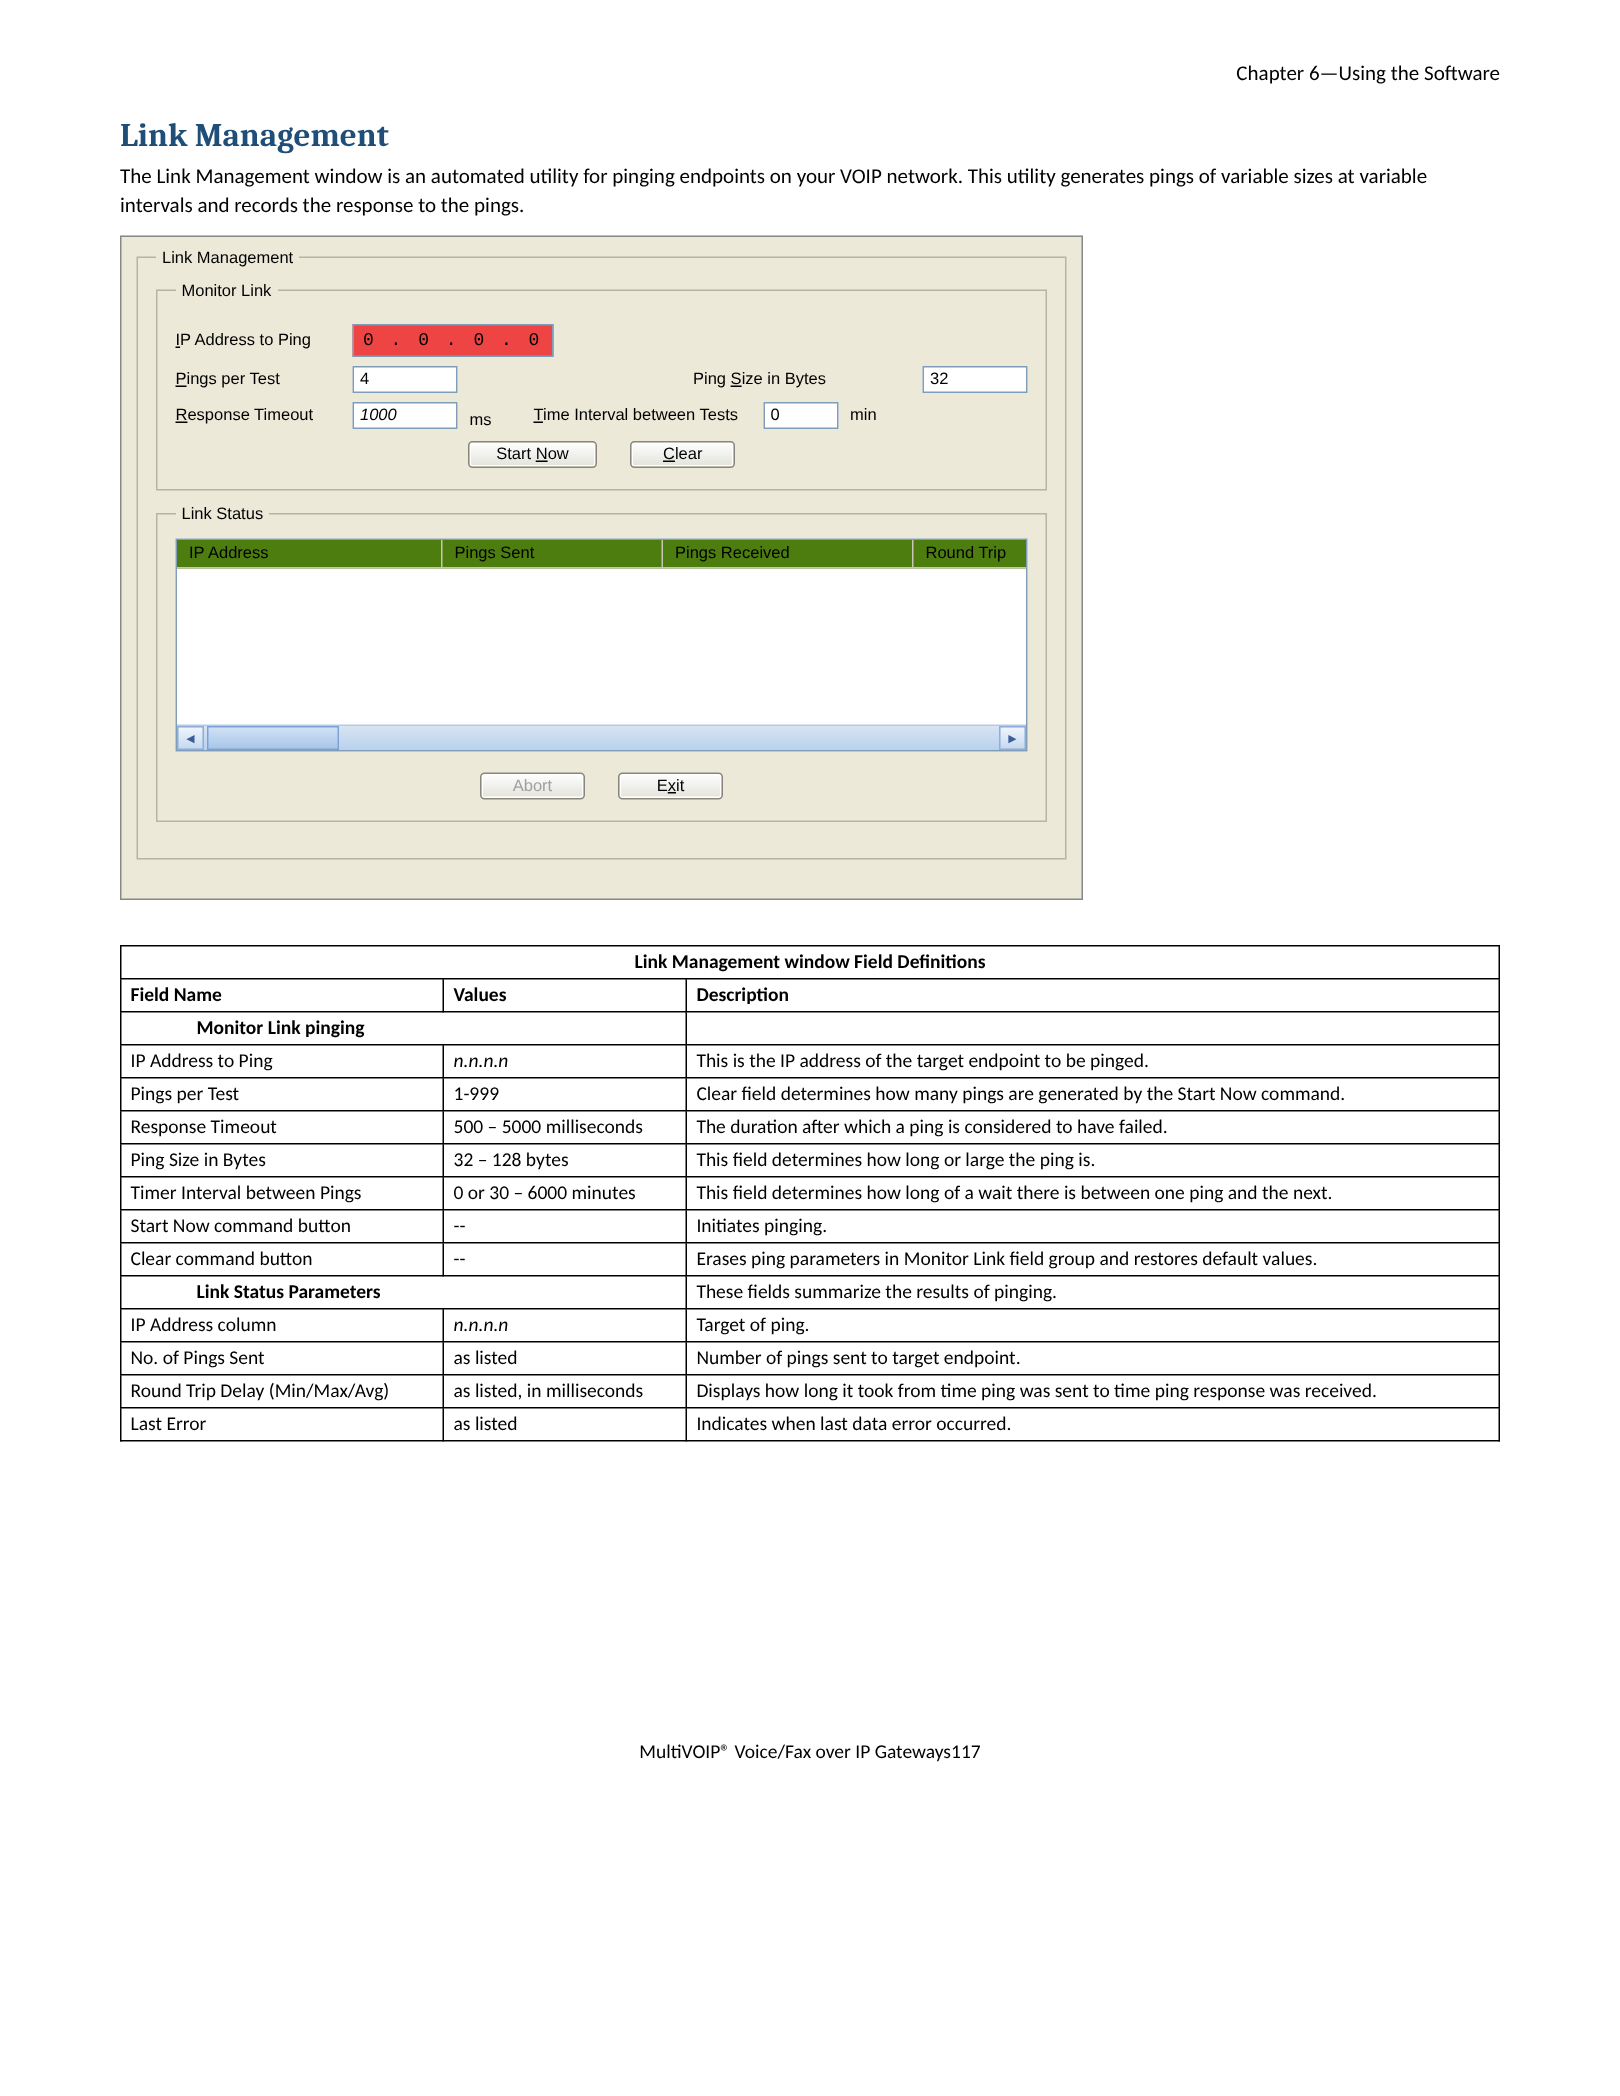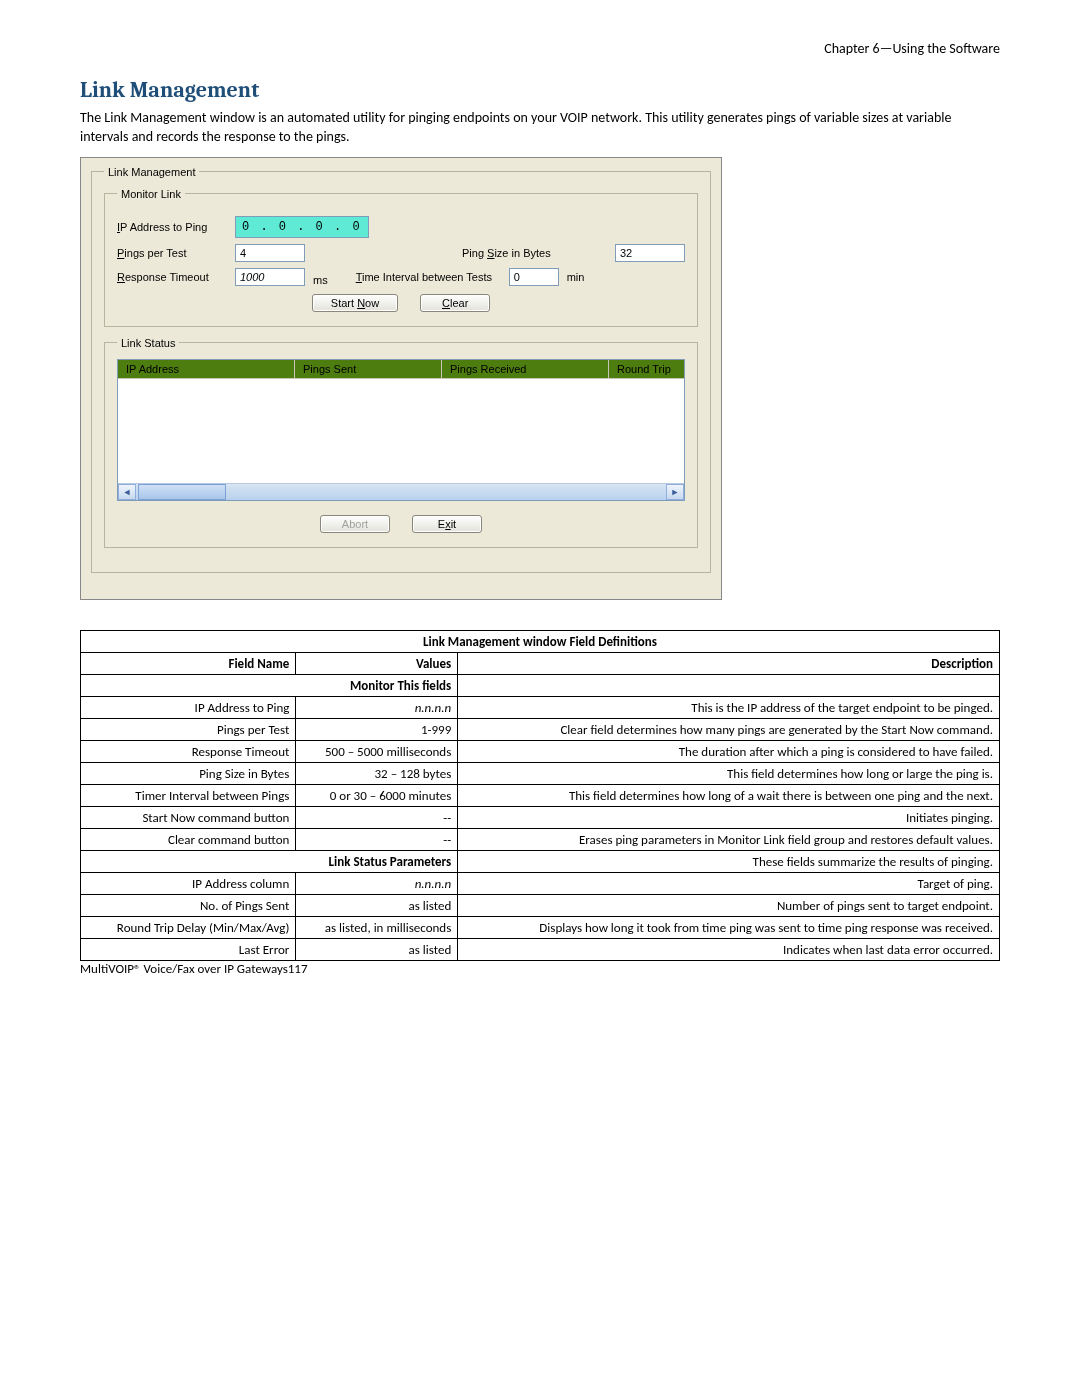--- a/index.html
+++ b/index.html
@@ -40,21 +40,21 @@
     border: 1px solid #7f9db9;
     background: #fff;
     padding: 1px 4px;
     height: 18px;
     box-sizing: border-box;
   }
   .ip {
     display: inline-flex;
     align-items: center;
     border: 1px solid #7f9db9;
-    background: #5eead4;
+    background: #ef4444;
     padding: 0 6px;
     height: 20px;
   }
   .ip span { font-family: "Courier New", monospace; font-size: 12px; letter-spacing: 2px;}
   .btn {
     font-family: Tahoma, sans-serif;
     font-size: 11px;
     background: linear-gradient(#fefefe,#e3e3db);
     border: 1px solid #8a867a;
     border-radius: 3px;
@@ -110,31 +110,32 @@
   
   table.def {
     border-collapse: collapse;
     width: 100%;
     margin-top: 30px;
     font-size: 13px;
   }
   table.def th, table.def td {
     border: 1px solid #000;
     padding: 3px 6px;
-    text-align: right;
+    text-align: left;
     vertical-align: top;
   }
   table.def .caption { text-align: center; font-weight: bold; }
   table.def .subL { padding-left: 50px; font-weight: bold; }
   .ital { font-style: italic; }
 
   .footer {
     display: flex;
-    justify-content: flex-start;
+    justify-content: center;
     font-size: 13px;
+    margin-top: 200px;
   }
 </style>
 </head>
 <body>
 
 <div class="chapter-line">Chapter 6—Using the Software</div>
 
 <h2>Link Management</h2>
 <div class="intro">The Link Management window is an automated utility for pinging endpoints on your VOIP network. This utility generates pings of variable sizes at variable intervals and records the response to the pings.</div>
 
@@ -204,21 +205,21 @@
   <tbody>
       <tr>
         <th colspan="3" class="caption">Link Management window Field Definitions</th>
       </tr>
   <tr>
     <th>Field Name</th>
     <th>Values</th>
     <th>Description</th>
   </tr>
   <tr>
-        <td colspan="2" class="subL">Monitor This fields</td>
+        <td colspan="2" class="subL">Monitor Link pinging</td>
         <td></td>
       </tr>
   </tbody>
     <tbody id="rows1">
       <tr>
         <td>IP Address to Ping</td>
         <td class="ital">n.n.n.n</td>
         <td>This is the IP address of the target endpoint to be pinged.</td>
       </tr>
       <tr>

